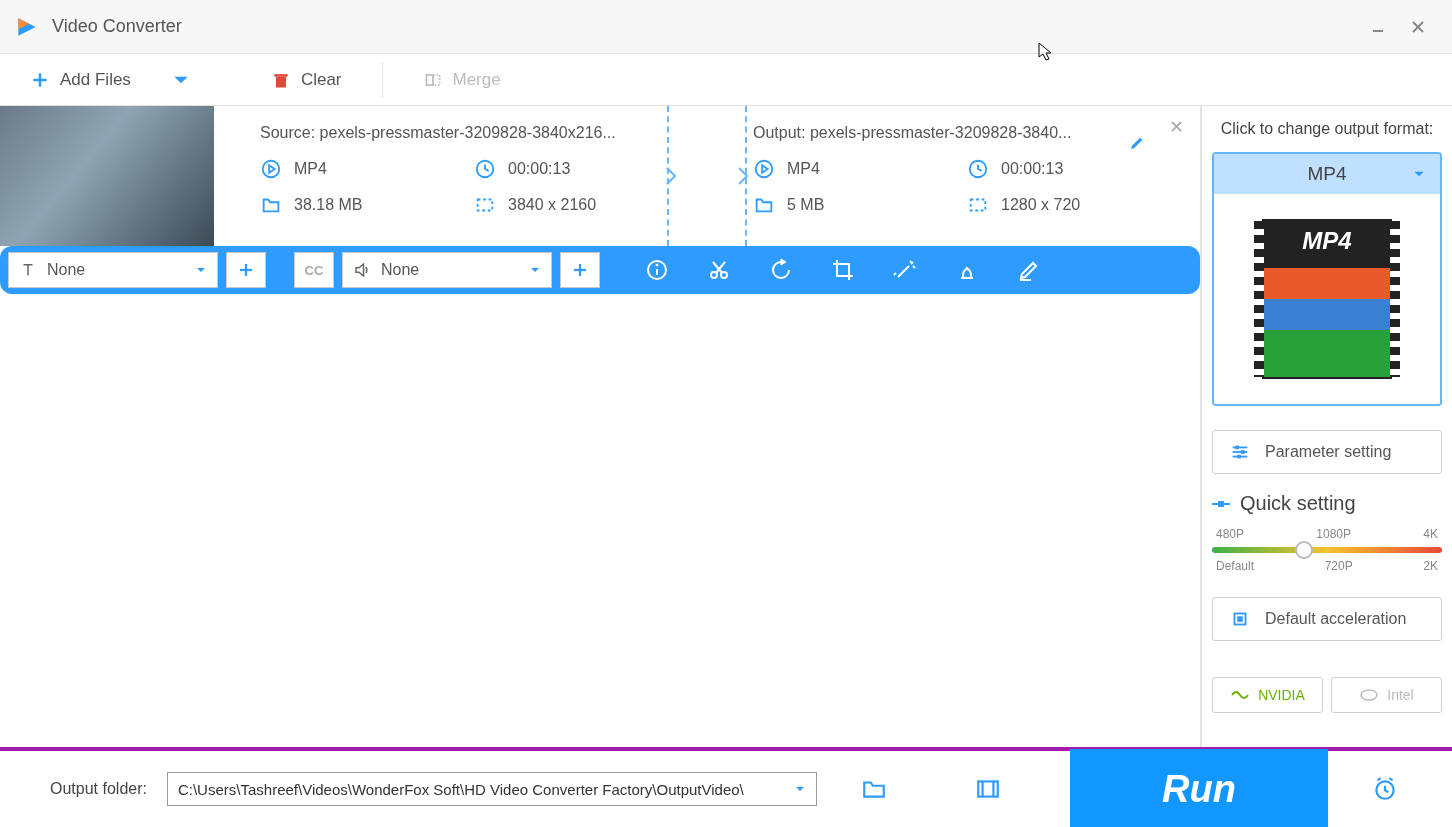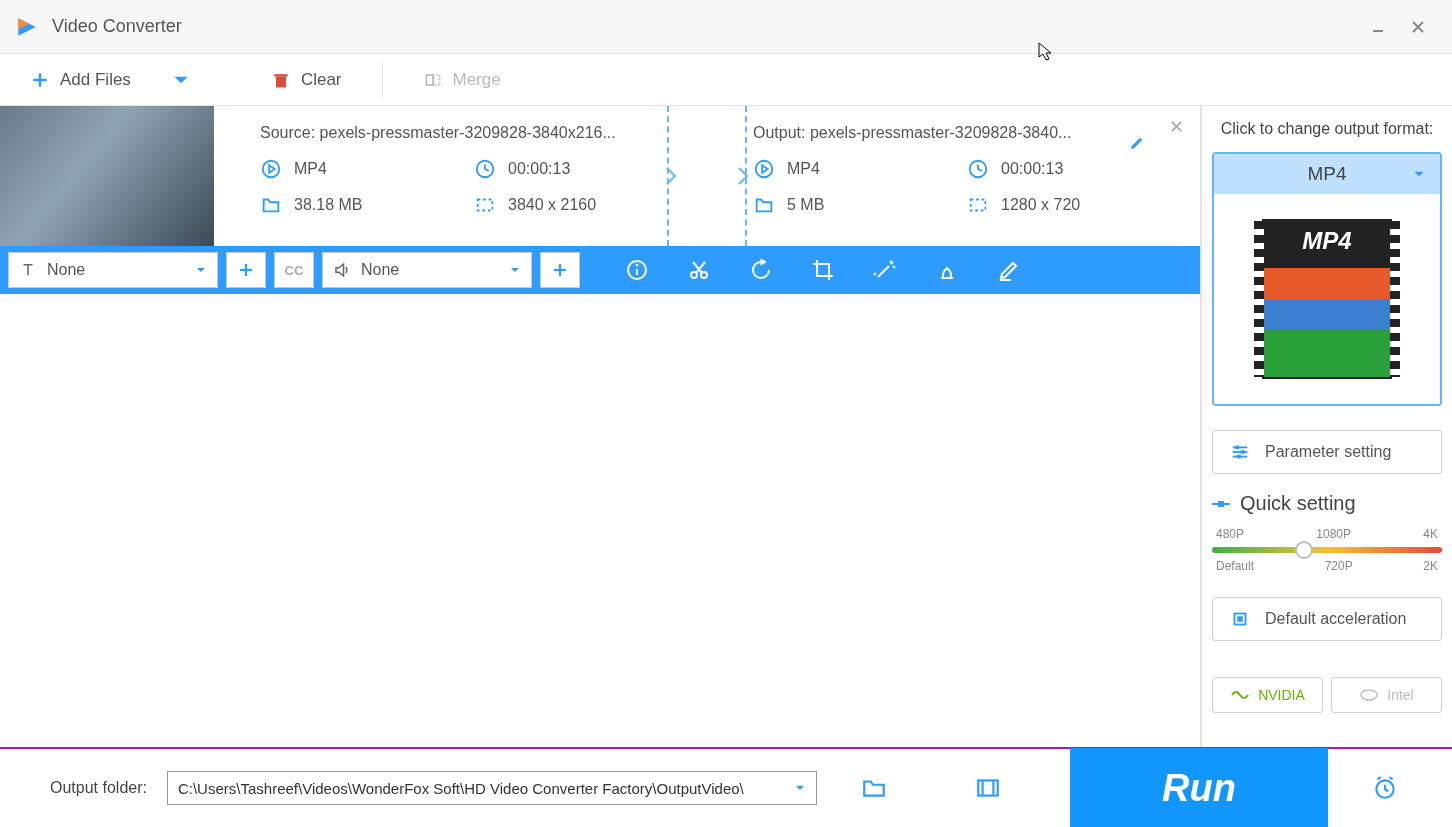--- a/index.html
+++ b/index.html
@@ -38,25 +38,25 @@
   .meta svg { width: 22px; height: 22px; stroke: #2e9bff; fill: none; }
   .divider-arrows { position: absolute; left: 50%; top: 0; bottom: 0; transform: translateX(-50%); display:flex; align-items:center; gap:48px; }
   .divider-arrows .dash { position:absolute; top:0; bottom:0; width:0; border-left:2px dashed #65b6ff; }
   .divider-arrows .dash.d1 { left: 8px; }
   .divider-arrows .dash.d2 { right: 8px; }
   .divider-arrows svg { width:24px; height:24px; stroke:#65b6ff; fill:none; position:relative; z-index:1; }
   .row-close { position:absolute; top:10px; right:16px; color:#aaa; cursor:pointer; font-size:18px; }
   .row-edit { position:absolute; top:28px; right:54px; color:#2e9bff; cursor:pointer; }
 
   
-  .actionbar { height: 48px; background: #2e9bff; display:flex; align-items:center; padding: 0 8px; gap:8px; }
+  .actionbar { height: 48px; background: #2e9bff; display:flex; align-items:center; padding: 0 8px; gap:8px;border-radius:12px; }
   .dropdown { display:flex; align-items:center; background:#fff; height:36px; border:1px solid #c8c8c8; padding:0 10px; gap:10px; min-width:210px; font-size:16px; color:#555; cursor:pointer; }
   .dropdown .chev { margin-left:auto; color:#2e9bff; }
   .sqbtn { width:40px; height:36px; background:#fff; border:1px solid #c8c8c8; display:flex; align-items:center; justify-content:center; color:#2e9bff; cursor:pointer; }
-  .sqbtn.cc { color:#aaa; font-size:13px; font-weight:600; }
+  .sqbtn.cc { color:#aaa; font-size:13px; font-weight:600;margin-left:20px; }
   .toolicon { width:42px; height:36px; display:flex; align-items:center; justify-content:center; color:#fff; cursor:pointer; margin: 0 6px; }
   .toolicon svg { width:24px; height:24px; stroke:#fff; fill:none; }
 
   
   .right .hint { font-size:16px; color:#444; text-align:center; margin-bottom:14px; }
   .format-box { border:2px solid #65b6ff; border-radius:4px; overflow:hidden; margin-bottom:24px; cursor:pointer; }
   .format-box .hdr { background:#bfe1ff; height:40px; display:flex; align-items:center; justify-content:center; font-size:19px; color:#444; position:relative; }
   .format-box .hdr .chev { position:absolute; right:14px; color:#2e9bff; }
   .format-box .body { height:210px; display:flex; align-items:center; justify-content:center; background:#fff; padding:10px; }
   .filmstrip { width:130px; height:160px; border:2px solid #222; position:relative; background:linear-gradient(180deg,#222 0%,#222 30%,#e85a2a 30%,#e85a2a 50%,#3a7fd0 50%,#3a7fd0 70%,#29a03a 70%,#29a03a 100%); }
@@ -72,21 +72,21 @@
   .slider-ticks-top, .slider-ticks-bot { display:flex; justify-content:space-between; font-size:12px; color:#888; padding:0 4px; }
   .slider-track { height:6px; background:linear-gradient(90deg,#3db04a 0%,#f5c22e 50%,#e84a3a 100%); margin:6px 0; border-radius:3px; position:relative; }
   .slider-thumb { position:absolute; top:50%; left:40%; transform:translate(-50%,-50%); width:18px; height:18px; background:#fff; border:2px solid #bbb; border-radius:50%; cursor:pointer; }
 
   .hw-badges { display:flex; gap:8px;margin-top:36px; }
   .badge { flex:1; border:1px solid #d0d0d0; border-radius:3px; height:36px; display:flex; align-items:center; justify-content:center; gap:8px; font-size:14px; }
   .badge.nvidia { color:#6ab100; }
   .badge.intel { color:#bbb; }
 
   
-  .bottombar { position:absolute; left:0; right:0; bottom:0; height:80px; border-top:2px solid #a21caf; display:flex; align-items:center; padding:0 50px 0 50px; gap:20px; }
+  .bottombar { position:absolute; left:0; right:0; bottom:0; height:80px; border-top:4px solid #a21caf; display:flex; align-items:center; padding:0 50px 0 50px; gap:20px; }
   .bottombar .lbl { font-size:16px; color:#444; }
   .path-input { width:650px; height:34px; border:1px solid #999; padding:11px 10px; font-size:15px; color:#333; display:flex; align-items:center; justify-content:space-between; }
   .path-input .chev { color:#2e9bff; }
   .bicon { width:34px; height:34px; display:flex; align-items:center; justify-content:center; color:#2e9bff; cursor:pointer; margin-left:20px; }
   .bicon svg { width:26px; height:26px; }
   .runbtn { margin-left:auto; width:258px; height:80px; background:#1296ff; color:#fff; font-size:38px; font-weight:600; display:flex; align-items:center; justify-content:center; cursor:pointer; margin-right:20px; margin-top:-2px; margin-bottom:-2px; font-style: italic;}
   .alarm { color:#2e9bff; cursor:pointer; }
 
   .cursor { position:absolute; top:42px; left:1038px; pointer-events:none; }
 </style>

